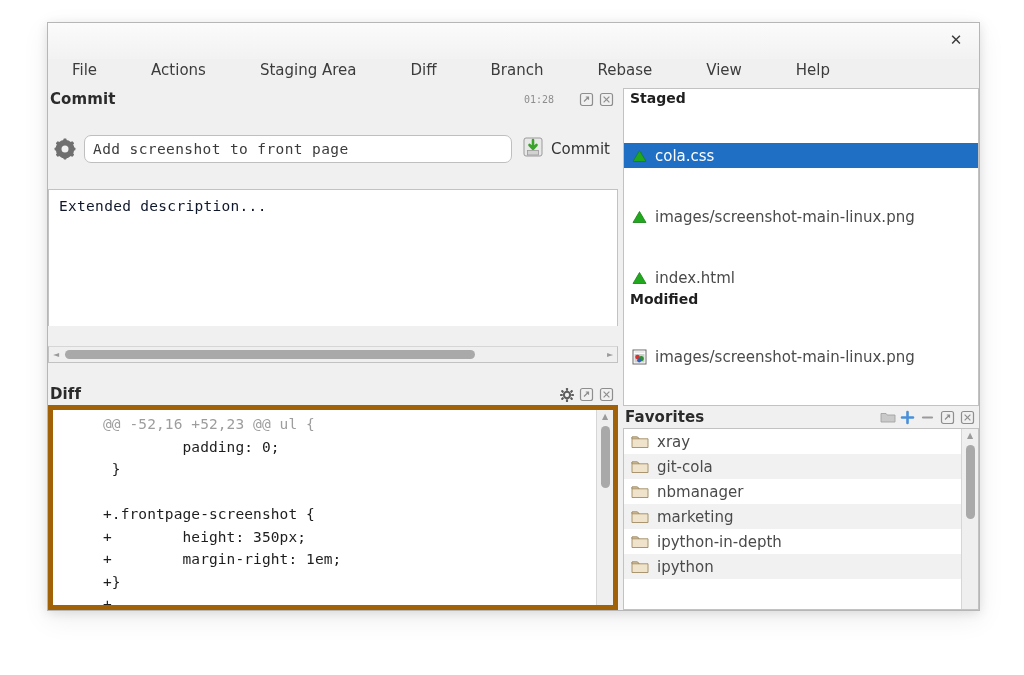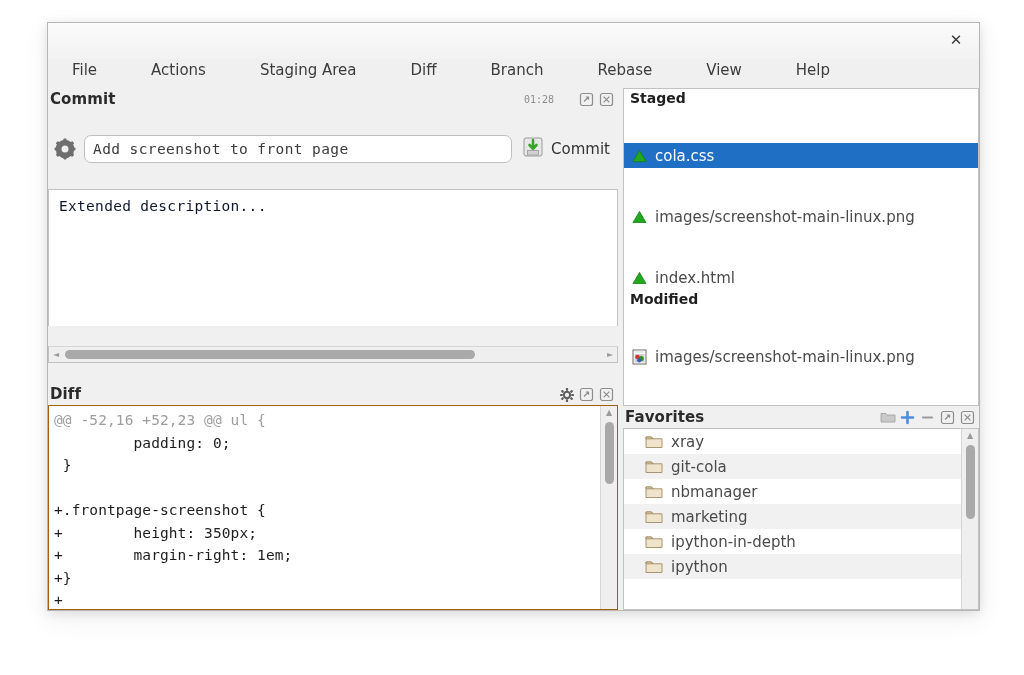--- a/index.html
+++ b/index.html
@@ -233,25 +233,26 @@
   .diff-panel {
     flex: none;
     height: 227px;
     display: flex;
     flex-direction: column;
     min-height: 0;
   }
   .diff-view {
     flex: 1;
     background: #ffffff;
-    border: 1px solid #a16207;
+    border: 5px solid #a16207;
     box-sizing: border-box;
     display: flex;
     overflow: hidden;
     min-height: 0;
+    padding-left: 45px;
   }
   .diff-text {
     flex: 1;
     padding: 3px 0 0 0;
     font-family: "DejaVu Sans Mono", monospace;
     font-size: 14.5px;
     line-height: 22.5px;
     white-space: pre;
     overflow: hidden;
     color: #1d1d1d;
@@ -353,21 +354,21 @@
     box-sizing: border-box;
     display: flex;
     overflow: hidden;
     min-height: 0;
   }
   .fav-rows { flex: 1; overflow: hidden; }
   .fav-row {
     display: flex;
     align-items: center;
     height: 25px;
-    padding-left: 21px;
+    padding-left: 7px;
     font-size: 15px;
     color: #4a4a4a;
     cursor: pointer;
     font-family: "DejaVu Sans", sans-serif;
   }
   .fav-row:nth-child(even) { background: #f1f1f1; }
   .fav-icon { width: 20px; margin-right: 6px; flex: none; display: flex; }
 </style>
 </head>
 <body>

